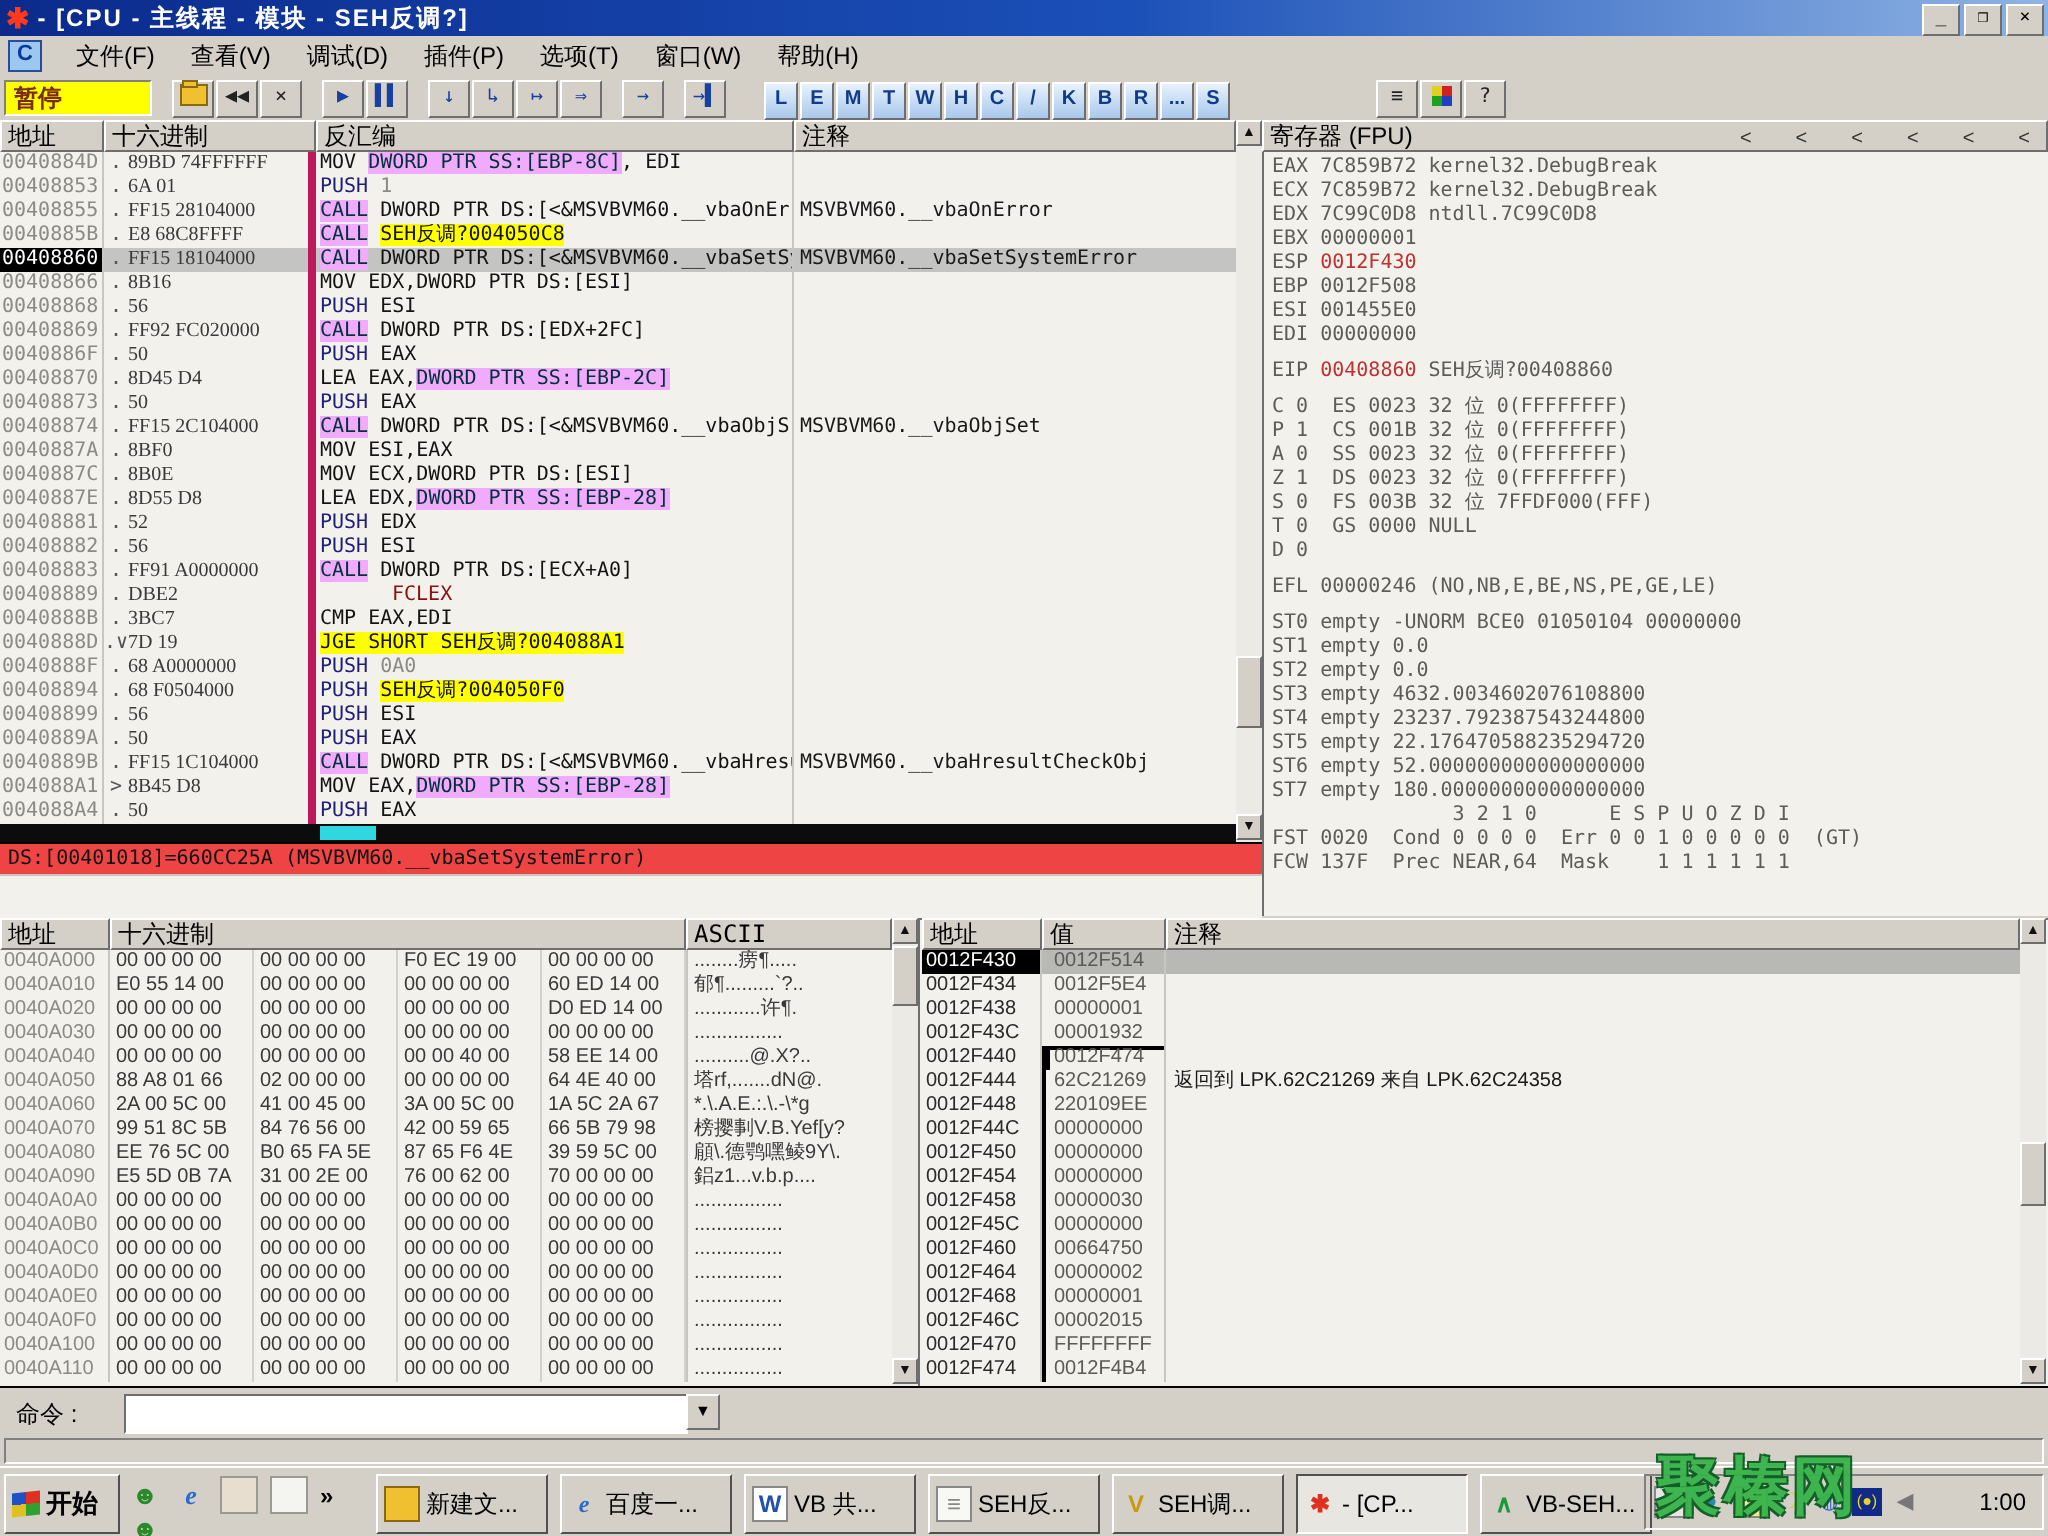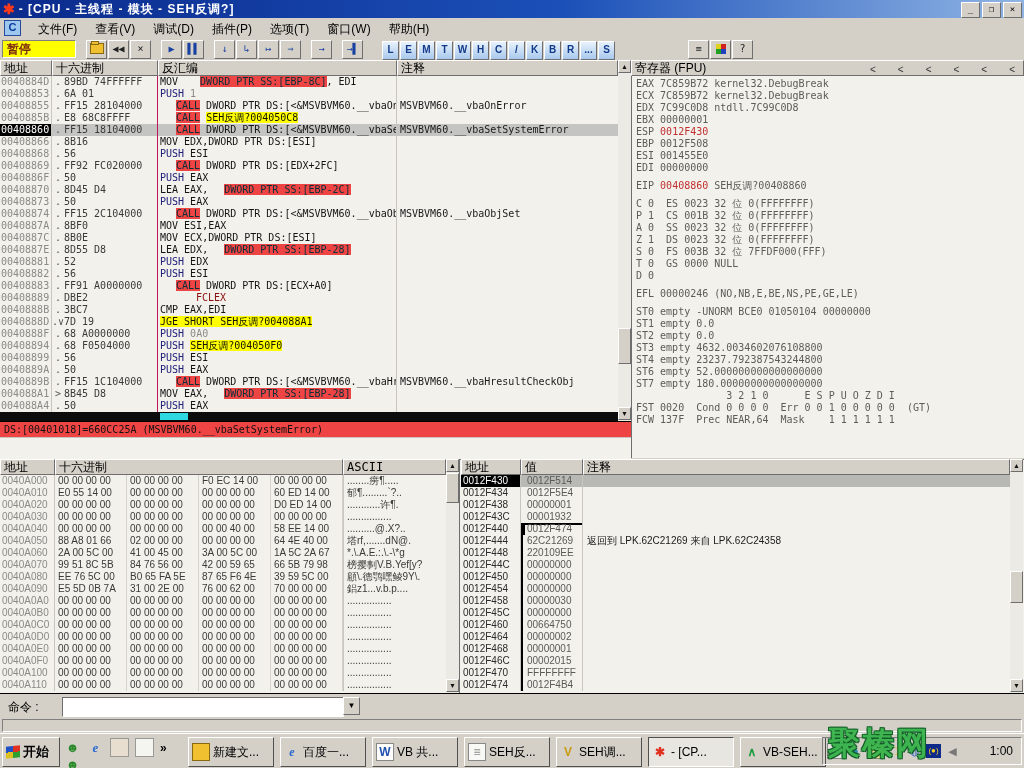--- a/index.html
+++ b/index.html
@@ -48,25 +48,25 @@
   .sbtn{position:absolute;left:0;width:13px;height:13px;background:#d4d0c8;
     border:1px solid;border-color:#fff #6e6e6e #6e6e6e #fff;font-size:7px;text-align:center;line-height:11px;color:#111;box-sizing:border-box;}
   .sthumb{position:absolute;left:0;width:13px;background:#d4d0c8;border:1px solid;border-color:#fff #6e6e6e #6e6e6e #fff;box-sizing:border-box;}
   
   #disasm-rows{position:absolute;left:0;top:76px;width:618px;}
   .drow{display:flex;height:12px;line-height:12px;font-size:10px;white-space:pre;overflow:hidden;}
   .drow.sel{background:#c4c4c2;}
   .da{width:52px;color:#8a8a86;overflow:hidden;border-right:1px solid #c8c6be;box-sizing:border-box;padding-left:1px;}
   .da.inv{background:#000;color:#fff;}
   .dm{width:12px;color:#555;text-align:center;overflow:hidden;}
-  .dh{width:94px;color:#3a3a38;overflow:hidden;border-right:1px solid #be185d;box-sizing:border-box;}
+  .dh{width:94px;color:#3a3a38;overflow:hidden;border-right:4px solid #be185d;box-sizing:border-box;font-family:Liberation Serif, serif;}
   .dd{width:239px;overflow:hidden;border-right:1px solid #c8c6be;box-sizing:border-box;padding-left:2px;}
   .dc{flex:1;overflow:hidden;padding-left:3px;color:#1a1a1a;}
   .c-k{color:#141414;} .c-g{color:#8a8a86;} .c-n{color:#20207a;} .c-m{color:#8a1010;margin-left:36px;}
-  .c-C{background:#ef4444;color:#04303a;margin-left:16px;} .c-Y{background:#ffff00;color:#141400;}
+  .c-C{background:#f0abfc;color:#04303a;} .c-Y{background:#ffff00;color:#141400;}
   #disasm-partial{position:absolute;left:0;top:412px;width:618px;height:9px;background:#0c0c0c;overflow:hidden;}
   #disasm-partial .chip{position:absolute;left:160px;top:1px;width:28px;height:7px;background:#2fd8e0;}
   #info-line{position:absolute;left:0;top:421px;width:631px;height:16px;background:#ef4444;
     border-top:1px solid #000;font-size:10px;line-height:15px;padding-left:4px;color:#111;box-sizing:border-box;}
   #info-box{position:absolute;left:0;top:437px;width:631px;height:21px;background:#f2f1ec;border-top:1px solid #c8c6be;}
   
   #registers-pane{left:631px;top:60px;width:393px;height:398px;border-left:1px solid #6e6e6e;box-sizing:border-box;}
   #registers-hdr{left:631px;top:60px;width:393px;}
   #reg-lines{position:absolute;left:636px;top:78px;width:384px;}
   .rline{height:12px;line-height:12px;font-size:10px;white-space:pre;overflow:hidden;}
@@ -250,35 +250,36 @@
       <div class="rline"><span class="c-x">Z 1  DS 0023 32 位 0(FFFFFFFF)</span></div>
       <div class="rline"><span class="c-x">S 0  FS 003B 32 位 7FFDF000(FFF)</span></div>
       <div class="rline"><span class="c-x">T 0  GS 0000 NULL</span></div>
       <div class="rline"><span class="c-x">D 0</span></div>
       <div class="rline rgap"><span class="c-x">EFL 00000246 (NO,NB,E,BE,NS,PE,GE,LE)</span></div>
       <div class="rline rgap"><span class="c-x">ST0 empty -UNORM BCE0 01050104 00000000</span></div>
       <div class="rline"><span class="c-x">ST1 empty 0.0</span></div>
       <div class="rline"><span class="c-x">ST2 empty 0.0</span></div>
       <div class="rline"><span class="c-x">ST3 empty 4632.0034602076108800</span></div>
       <div class="rline"><span class="c-x">ST4 empty 23237.792387543244800</span></div>
+      <div class="rline"><span class="c-x">ST5 empty 22.176470588235294720</span></div>
       <div class="rline"><span class="c-x">ST6 empty 52.000000000000000000</span></div>
       <div class="rline"><span class="c-x">ST7 empty 180.00000000000000000</span></div>
       <div class="rline"><span class="c-x">               3 2 1 0      E S P U O Z D I</span></div>
       <div class="rline"><span class="c-x">FST 0020  Cond 0 0 0 0  Err 0 0 1 0 0 0 0 0  (GT)</span></div>
       <div class="rline"><span class="c-x">FCW 137F  Prec NEAR,64  Mask    1 1 1 1 1 1</span></div>
     </div>
 
   <div class="pane mono" style="left:0;top:459px;width:459px;height:234px;border-top:1px solid #6e6e6e;box-sizing:border-box;"></div>
   <div class="colhdr mono" style="left:0;top:459px;width:446px;">
     <span class="hcell" style="width:55px;">地址</span>
     <span class="hcell" style="width:288px;">十六进制</span>
     <span class="hcell" style="width:103px;">ASCII</span>
   </div>
   <div id="dump-rows">
-      <div class="urow"><span class="ua">0040A000</span><span class="ug">00 00 00 00</span><span class="ug">00 00 00 00</span><span class="ug">F0 EC 14 00</span><span class="ug">00 00 00 00</span><span class="us">........痨¶.....</span></div>
+      <div class="urow"><span class="ua">0040A000</span><span class="ug">00 00 00 00</span><span class="ug">00 00 00 00</span><span class="ug">F0 EC 19 00</span><span class="ug">00 00 00 00</span><span class="us">........痨¶.....</span></div>
       <div class="urow"><span class="ua">0040A010</span><span class="ug">E0 55 14 00</span><span class="ug">00 00 00 00</span><span class="ug">00 00 00 00</span><span class="ug">60 ED 14 00</span><span class="us">郁¶.........`?..</span></div>
       <div class="urow"><span class="ua">0040A020</span><span class="ug">00 00 00 00</span><span class="ug">00 00 00 00</span><span class="ug">00 00 00 00</span><span class="ug">D0 ED 14 00</span><span class="us">............许¶.</span></div>
       <div class="urow"><span class="ua">0040A030</span><span class="ug">00 00 00 00</span><span class="ug">00 00 00 00</span><span class="ug">00 00 00 00</span><span class="ug">00 00 00 00</span><span class="us">................</span></div>
       <div class="urow"><span class="ua">0040A040</span><span class="ug">00 00 00 00</span><span class="ug">00 00 00 00</span><span class="ug">00 00 40 00</span><span class="ug">58 EE 14 00</span><span class="us">..........@.X?..</span></div>
       <div class="urow"><span class="ua">0040A050</span><span class="ug">88 A8 01 66</span><span class="ug">02 00 00 00</span><span class="ug">00 00 00 00</span><span class="ug">64 4E 40 00</span><span class="us">塔rf,.......dN@.</span></div>
       <div class="urow"><span class="ua">0040A060</span><span class="ug">2A 00 5C 00</span><span class="ug">41 00 45 00</span><span class="ug">3A 00 5C 00</span><span class="ug">1A 5C 2A 67</span><span class="us">*.\.A.E.:.\.-\*g</span></div>
       <div class="urow"><span class="ua">0040A070</span><span class="ug">99 51 8C 5B</span><span class="ug">84 76 56 00</span><span class="ug">42 00 59 65</span><span class="ug">66 5B 79 98</span><span class="us">榜撄剚V.B.Yef[y?</span></div>
       <div class="urow"><span class="ua">0040A080</span><span class="ug">EE 76 5C 00</span><span class="ug">B0 65 FA 5E</span><span class="ug">87 65 F6 4E</span><span class="ug">39 59 5C 00</span><span class="us">顅\.德鹗嘿鲮9Y\.</span></div>
       <div class="urow"><span class="ua">0040A090</span><span class="ug">E5 5D 0B 7A</span><span class="ug">31 00 2E 00</span><span class="ug">76 00 62 00</span><span class="ug">70 00 00 00</span><span class="us">鋁z1...v.b.p....</span></div>
       <div class="urow"><span class="ua">0040A0A0</span><span class="ug">00 00 00 00</span><span class="ug">00 00 00 00</span><span class="ug">00 00 00 00</span><span class="ug">00 00 00 00</span><span class="us">................</span></div>

